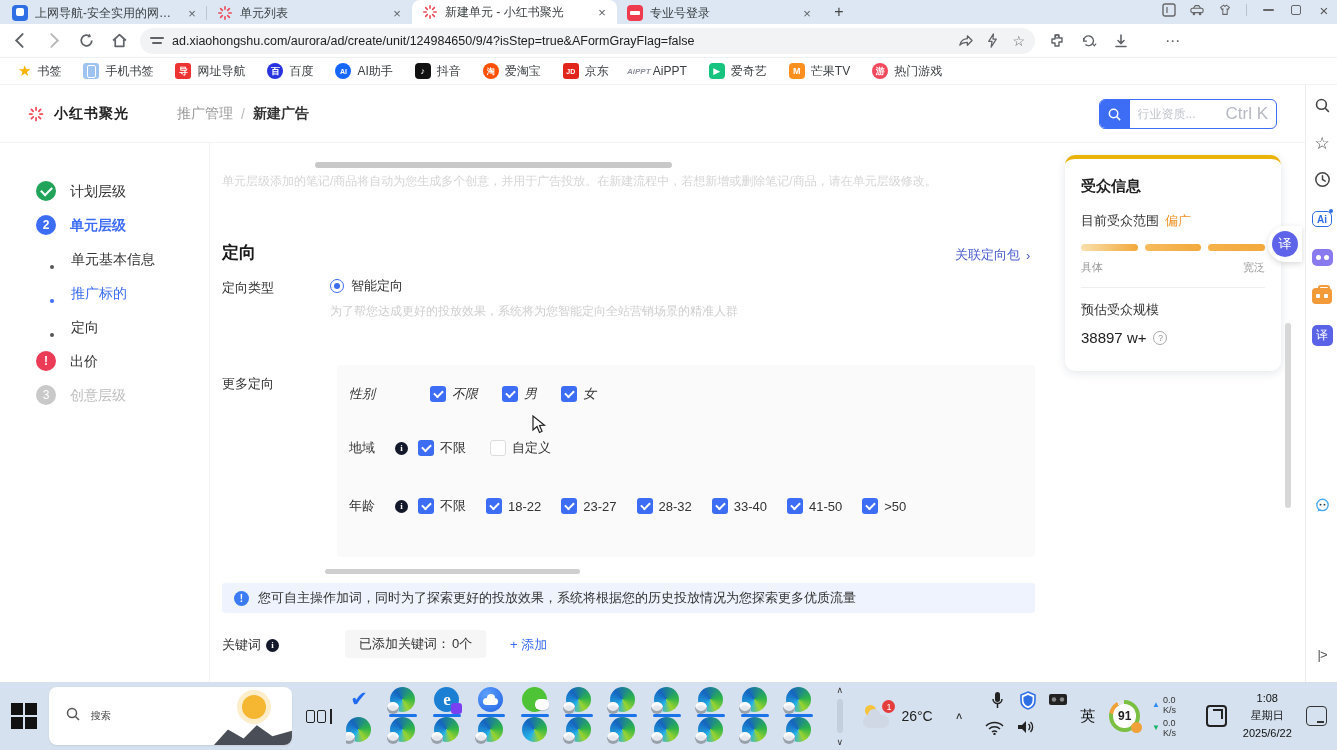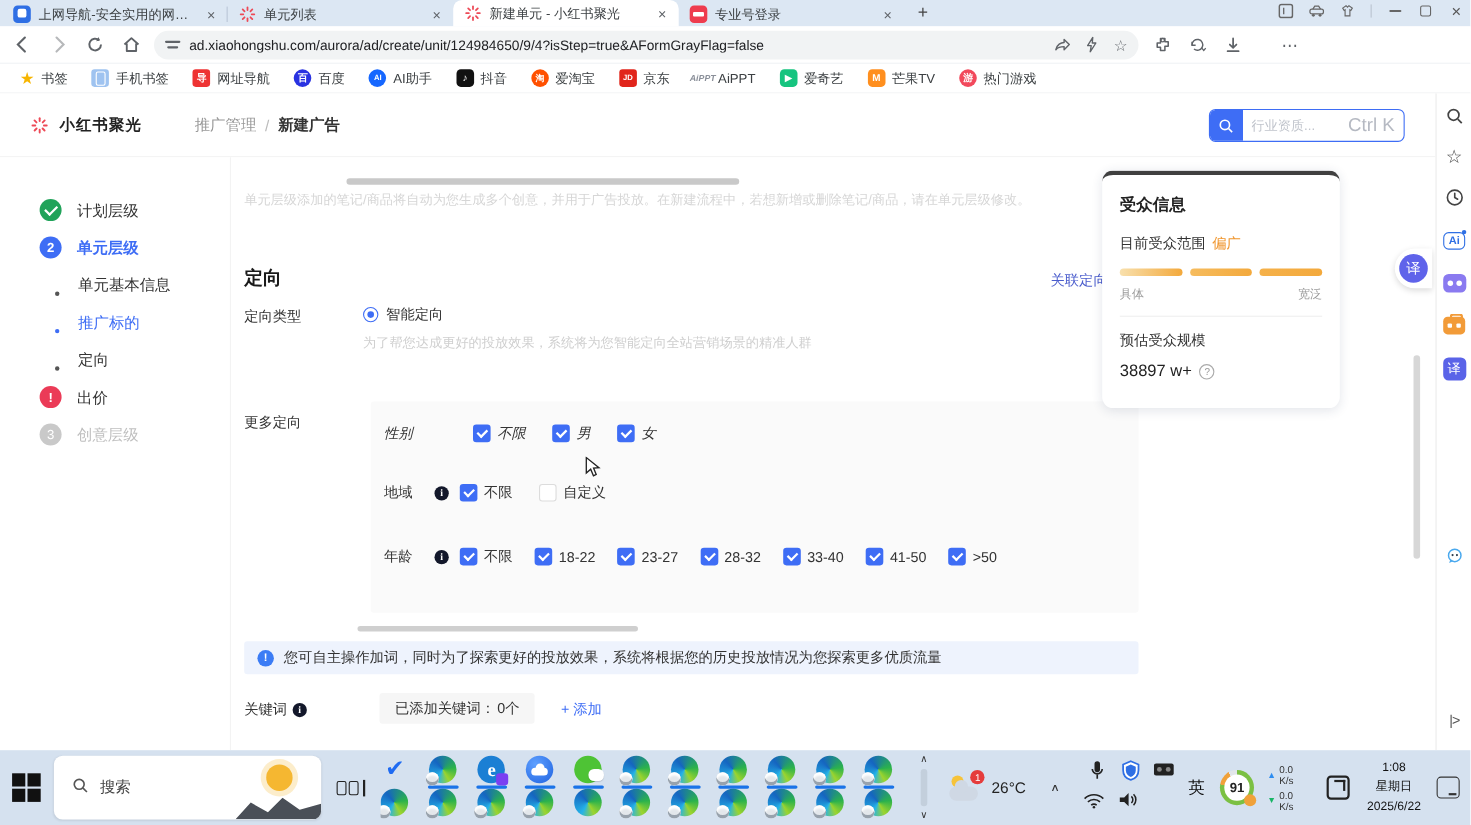--- a/index.html
+++ b/index.html
@@ -111,21 +111,21 @@
   .info-dot { width:13px; height:13px; border-radius:50%; background:#13182b; color:#fff; font-size:9px; font-weight:bold; display:inline-flex; align-items:center; justify-content:center; font-family:"Liberation Serif",serif; }
   .hscroll-bot { position:absolute; left:115px; top:426px; width:255px; height:5px; border-radius:3px; background:#cfcfcf; }
   .banner { position:absolute; left:12px; top:440px; width:813px; height:30px; background:#eef3fd; border-radius:3px; display:flex; align-items:center; gap:9px; padding:0 12px; }
   .banner-ic { width:15px; height:15px; border-radius:50%; background:#3b7cf5; color:#fff; font-size:10px; font-weight:bold; display:flex; align-items:center; justify-content:center; flex:0 0 15px; }
   .banner-tx { font-size:13px; color:#333; }
   .kw-label { position:absolute; left:12px; top:493px; display:flex; align-items:center; gap:5px; font-size:13px; color:#333; }
   .kw-chip { position:absolute; left:135px; top:487px; height:28px; background:#f6f6f6; border-radius:3px; display:flex; align-items:center; padding:0 14px; font-size:13px; color:#333; gap:2px; }
   .kw-add { position:absolute; left:300px; top:493px; font-size:13px; color:#3e6df5; }
 
   
-  .aud-card { position:absolute; left:1002px; top:155px; width:216px; height:216px; background:#fff; border-radius:10px; box-shadow:0 2px 10px rgba(30,50,90,.12); border-top:4px solid #404040; padding:18px 16px 0; }
+  .aud-card { position:absolute; left:1065px; top:155px; width:216px; height:216px; background:#fff; border-radius:10px; box-shadow:0 2px 10px rgba(30,50,90,.12); border-top:4px solid #eab308; padding:18px 16px 0; }
   .aud-title { font-size:15px; font-weight:bold; color:#222; }
   .aud-range { margin-top:16px; font-size:13px; color:#333; }
   .aud-range b { color:#f0962e; font-weight:normal; margin-left:6px; }
   .meter { margin-top:14px; display:flex; gap:7px; }
   .meter i { height:7px; flex:1; border-radius:4px; }
   .meter i:nth-child(1){ background:linear-gradient(90deg,#f8e0ad,#f3a93c); }
   .meter i:nth-child(2){ background:linear-gradient(90deg,#f6bc5e,#f3a93c); }
   .meter i:nth-child(3){ background:linear-gradient(90deg,#f5b14a,#f3a93c); }
   .meter-cap { display:flex; justify-content:space-between; margin-top:9px; font-size:11px; color:#9a9a9a; padding-bottom:12px; border-bottom:1px solid #efefef; }
   .aud-est-label { margin-top:13px; font-size:13px; color:#333;font-family:Liberation Serif, serif; }
@@ -151,21 +151,21 @@
   .eb-trans { width:21px; height:21px; background:#5a63e8; border-radius:5px; color:#fff; font-size:12px; display:flex; align-items:center; justify-content:center; }
   .eb-expand { font-size:13px; color:#555; letter-spacing:-1px; }
   .page-scroll { position:absolute; right:46px; top:323px; width:6px; height:185px; background:#d7d7d7; border-radius:3px; }
 
   
   .taskbar { position:absolute; left:0; top:682px; width:1337px; height:68px; background:#d5e1ef; display:flex; align-items:center; }
   .win-start { width:30px; height:30px; margin-left:10px; display:grid; grid-template-columns:12px 12px; grid-template-rows:12px 12px; gap:2px; place-content:center; }
   .win-start i { background:#111; }
   .tb-search { position:relative; margin-left:10px; width:252px; height:58px; background:#fff; border-radius:8px; display:flex; align-items:center; gap:10px; padding-left:16px; overflow:hidden; box-shadow:0 1px 2px rgba(0,0,0,.08); }
   .tb-search .q svg{ width:16px; height:16px; }
-  .tb-search-tx { font-size:14px; color:#444; }
+  .tb-search-tx { font-size:10px; color:#444; }
   .sunrise { position:absolute; right:0; top:0; width:78px; height:58px; }
   .sunrise .sun { position:absolute; right:26px; top:8px; width:24px; height:24px; border-radius:50%; background:#f5b731; box-shadow:0 0 0 5px rgba(245,183,49,.25); }
   .sunrise .mtn { position:absolute; right:0; bottom:0; width:78px; height:22px; background:#4a4f57; clip-path:polygon(0 100%,18% 30%,38% 70%,55% 10%,75% 60%,100% 35%,100% 100%); }
   .taskview { margin-left:14px; display:flex; align-items:center; gap:2px; }
   .taskview i { width:9px; height:13px; border:1.6px solid #222; border-radius:2px; display:block; }
   .taskview b { width:2px; height:15px; background:#222; display:block; margin-left:2px; }
   .icongrid { margin-left:14px; width:505px; height:62px; display:flex; flex-direction:column; justify-content:space-between; padding:2px 0 0; overflow:hidden; }
   .icorow { display:flex; gap:18px; height:30px; align-items:flex-start; }
   .cell { width:26px; display:flex; flex-direction:column; align-items:center; gap:2px; }
   .edge { position:relative; width:25px; height:25px; border-radius:50%; background:conic-gradient(from 210deg,#25b3e8,#1565c0 110deg,#2bb24c 230deg,#9cd42e 300deg,#25b3e8); }

